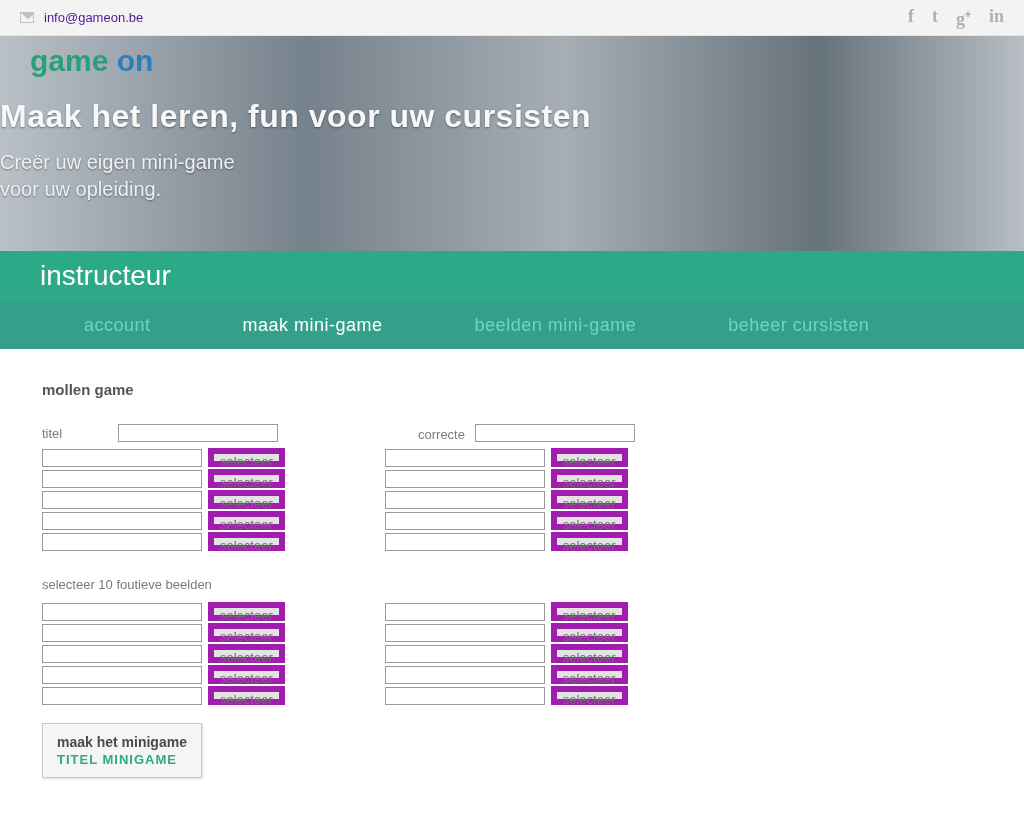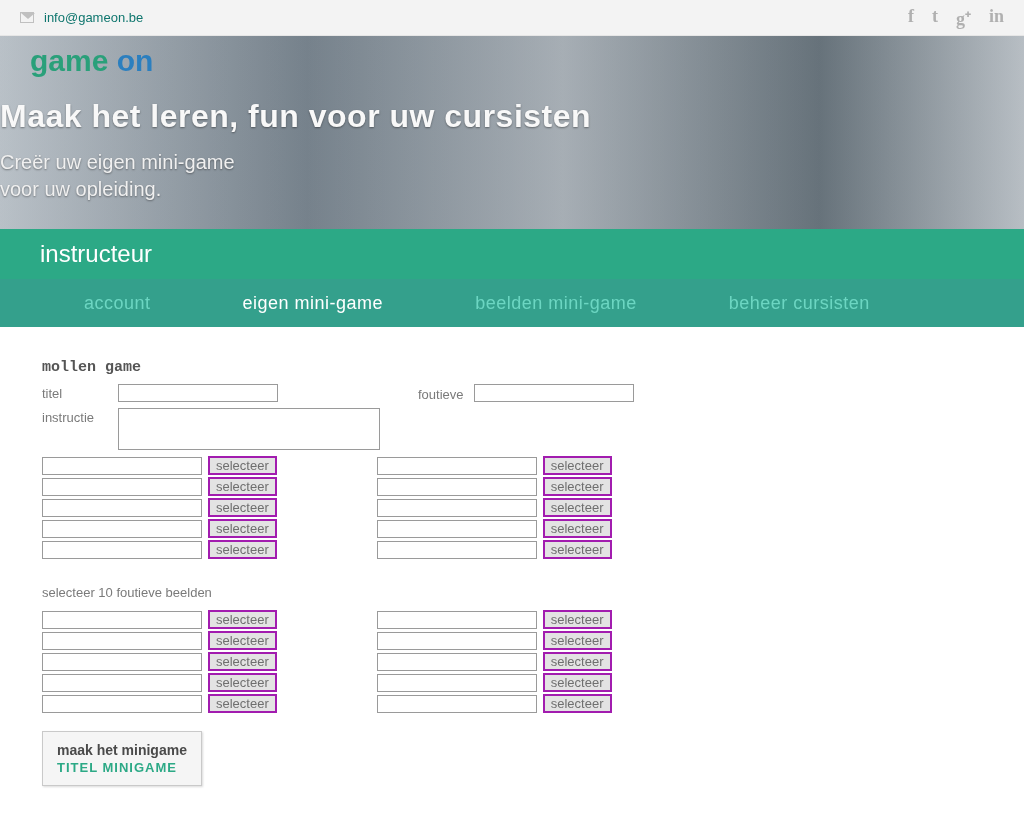--- a/index.html
+++ b/index.html
@@ -1,49 +1,49 @@
 <!DOCTYPE html>
 <html><head>
   <meta charset="utf-8">
   <style>
     * { box-sizing: border-box; margin: 0; padding: 0; }
     body { font-family: Arial, Helvetica, sans-serif; font-size: 14px; color: #656565; background: #fff; width: 1024px; }
     .topbar { background: #f3f3f3; height: 36px; display: flex; align-items: center; justify-content: space-between; padding: 0 20px; border-bottom: 1px solid #e6e6e6; }
-    .topbar .left { display: flex; align-items: center; gap: 10px; color: #0f766e; font-size: 13px; }
+    .topbar .left { display: flex; align-items: center; gap: 10px; color: #4c1d95; font-size: 13px; }
     .mail-icon { width: 14px; height: 11px; border: 1px solid #c0c0c0; position: relative; display: inline-block; }
     .mail-icon::after { content: ""; position: absolute; left: 0; right: 0; top: 0; height: 0; border-left: 7px solid transparent; border-right: 7px solid transparent; border-top: 6px solid #c0c0c0; width: 0; }
     .social { display: flex; gap: 18px; color: #b0b0b0; font-weight: bold; font-size: 18px; }
     .social span { cursor: pointer; font-family: Georgia, serif; }
-    .hero { height: 193px; background: linear-gradient(0deg, rgba(60,70,80,.15), rgba(60,70,80,.15)), linear-gradient(90deg, #cfd6dc 0%, #808c96 30%, #b9c0c6 55%, #6e7a82 80%, #cdd3d8 100%); position: relative; color: #fff; }
+    .hero { height: 215px; background: linear-gradient(0deg, rgba(60,70,80,.15), rgba(60,70,80,.15)), linear-gradient(90deg, #cfd6dc 0%, #808c96 30%, #b9c0c6 55%, #6e7a82 80%, #cdd3d8 100%); position: relative; color: #fff; }
     .logo { position: absolute; top: 8px; left: 30px; font-size: 30px; font-weight: bold; color: #2aa07a; }
     .logo .on { color: #2b7fbf; }
     .hero-center { padding-top: 62px; }
     .hero h1 { font-size: 32px; font-weight: bold; color: #f8f8f8; text-shadow: 0 1px 2px rgba(0,0,0,.4); letter-spacing: .5px; }
     .hero .sub { margin-top: 14px; font-size: 20px; color: #f0f0f0; text-shadow: 0 1px 2px rgba(0,0,0,.4); line-height: 1.35; }
     .role-bar { background: #2ca986; height: 50px; display: flex; align-items: center; padding-left: 40px; }
-    .role-bar span { color: #fff; font-size: 24px; }
+    .role-bar span { color: #fff; font-size: 28px; }
     .nav-bar { background: #34a08c; height: 48px; display: flex; align-items: center; padding-left: 40px; gap: 48px; font-size: 18px; }
     .nav-bar .nav-link { color: #6cd6c2; letter-spacing: .5px; cursor: pointer; margin-left: 44px; }
     .nav-bar .nav-link.active { color: #fff; }
     .page { padding: 32px 42px; }
-    .section-title { font-weight: bold; color: #555; font-size: 15px; margin-bottom: 8px; font-family: Liberation Mono, monospace; }
+    .section-title { font-weight: bold; color: #555; font-size: 15px; margin-bottom: 26px; }
     .form-row { display: flex; align-items: flex-start; margin-bottom: 6px; }
     .form-row label { width: 76px; font-size: 13px; color: #7a7a7a; padding-top: 2px; }
     .form-row .right-pair { margin-left: 140px; display: flex; align-items: center; }
     .form-row .right-pair label { width: auto; margin-right: 10px; }
     input[type=text] { border: 1px solid #9a9a9a; height: 18px; font-size: 13px; padding: 0 2px; }
     .w1 { width: 160px; }
     .w-class { width: 160px; }
     textarea { border: 1px solid #9a9a9a; width: 262px; height: 42px; resize: none; font-size: 13px; }
     .subhead { margin-top: 26px; margin-bottom: 10px; font-size: 13px; color: #7a7a7a; }
     .two-col { display: flex; gap: 100px; }
     .col { display: flex; flex-direction: column; gap: 2px; }
     .file-row { display: flex; align-items: center; gap: 6px; }
     .file-row input[type=text] { width: 160px; }
-    .btn-select { border: 2px solid #a21caf; background: #e3e3e3; color: #6f6f6f; font-size: 13px; height: 19px; padding: 0 6px; cursor: pointer; }
+    .btn-select { border: 6px solid #a21caf; background: #e3e3e3; color: #6f6f6f; font-size: 13px; height: 19px; padding: 0 6px; cursor: pointer; }
     .make-box { margin-top: 18px; border: 1px solid #c9c9c9; background: #f5f5f5; display: inline-block; padding: 10px 14px 10px 14px; box-shadow: 1px 1px 2px rgba(0,0,0,.15); }
     .make-box .line1 { font-weight: bold; font-size: 14px; color: #4a4a4a; }
     .make-box .line2 { font-weight: bold; font-size: 13px; color: #2ca986; letter-spacing: 1px; margin-top: 2px; }
   </style>
 </head>
 <body>
 
 <div class="topbar">
   <div class="left">
     <span class="mail-icon"></span>
@@ -70,41 +70,37 @@
     </div>
   </div>
 </div>
 
 <div class="role-bar">
   <span>instructeur</span>
 </div>
 
 <div class="nav-bar">
   <span class="nav-link">account</span>
-  <span class="nav-link active">eigen mini-game</span>
+  <span class="nav-link active">maak mini-game</span>
   <span class="nav-link">beelden mini-game</span>
   <span class="nav-link">beheer cursisten</span>
 </div>
 
 <div class="page">
   <div class="section-title">mollen game</div>
 
   <div class="form-row">
     <label>titel</label>
     <input type="text" class="w1" style="">
     <div class="right-pair">
-      <label>foutieve</label>
+      <label>correcte</label>
       <input type="text" class="w-class" style="">
     </div>
   </div>
 
-  <div class="form-row">
-    <label>instructie</label>
-    <textarea style=""></textarea>
-  </div>
 
   <div class="two-col">
     <div class="col">
       <div class="file-row">
           <input type="text" style="">
           <button class="btn-select">selecteer</button>
         </div>
       <div class="file-row">
           <input type="text" style="">
           <button class="btn-select">selecteer</button>

